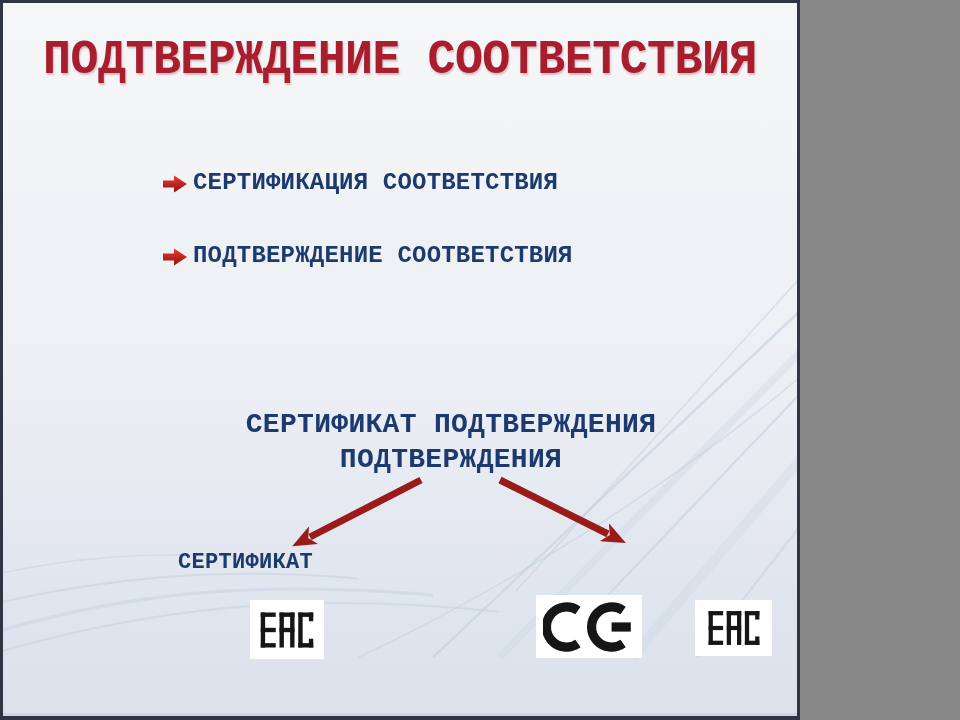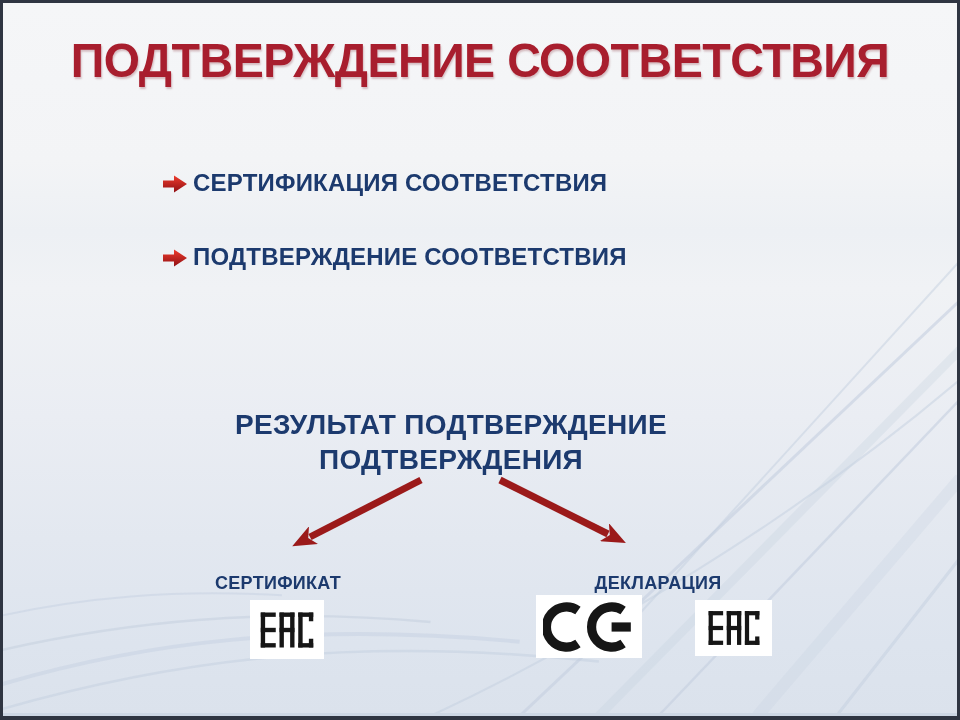--- a/index.html
+++ b/index.html
@@ -1,26 +1,26 @@
 <!DOCTYPE html>
 <html><head>
 <meta charset="utf-8">
 <style>
   html,body{margin:0;padding:0;background:#888;}
   .slide{
     position:relative;
-    width:960px;height:720px;
+    width:800px;height:720px;
     box-sizing:border-box;
     border:3px solid #2f3542;
     border-bottom-width:4px;
     background:linear-gradient(180deg,
       #f5f6f8 0%, #f3f4f6 22%, #edf0f4 32%, #f0f2f5 40%,
       #eaedf3 58%, #e3e8f0 75%, #dde4ee 90%, #dbe2ec 100%);
     overflow:hidden;
-    font-family:Liberation Sans, sans-serif;
+    font-family:Liberation Mono, monospace;
   }
   .slide::after{ 
     content:"";position:absolute;left:0;right:0;bottom:0;height:3px;
     background:#cdd7e4;
   }
   svg.bg{position:absolute;inset:0;width:100%;height:100%;}
   .title{
     position:absolute;top:30px;left:0;width:100%;
     margin:0;text-align:center;
     font-size:48px;font-weight:bold;letter-spacing:-0.5px;
@@ -38,22 +38,22 @@
     font-size:24px;font-weight:bold;color:#1c3a6e;letter-spacing:0.2px;
     white-space:nowrap;
   }
   .result-heading{
     position:absolute;left:168px;top:404px;width:560px;
     text-align:center;color:#1c3a6e;font-weight:bold;
     font-size:28px;line-height:35px;letter-spacing:0.3px;
   }
   svg.branch-arrows{position:absolute;left:255px;top:465px;}
   .outcome-label{
-    position:absolute;top:570px;width:200px;text-align:center;
-    font-size:18px;font-weight:bold;color:#1c3a6e;letter-spacing:0.3px;
+    position:absolute;top:547px;width:200px;text-align:left;
+    font-size:22px;font-weight:bold;color:#1c3a6e;letter-spacing:0.3px;
     white-space:nowrap;
   }
   .outcome-label.cert{left:175px;}
   .outcome-label.decl{left:555px;}
   .mark{
     position:absolute;background:#ffffff;
     display:flex;align-items:center;justify-content:center;
   }
   .mark.eac1{left:247px;top:597px;width:74px;height:59px;}
   .mark.ce  {left:533px;top:592px;width:106px;height:63px;}
@@ -98,36 +98,35 @@
     </div>
     <div class="bullet">
       <svg class="arrow-icon" width="24" height="18" viewBox="0 0 24 18">
         <path d="M0 5.5 H11 V0.5 L24 9 L11 17.5 V12.5 H0 Z" fill="url(#bArrow1)"></path>
       </svg>
       <span class="bullet-label">ПОДТВЕРЖДЕНИЕ СООТВЕТСТВИЯ</span>
     </div>
   </div>
 
   <div class="result-heading">
-    <div>РЕЗУЛЬТАТ ПОДТВЕРЖДЕНИЕ</div>
+    <div>СЕРТИФИКАТ ПОДТВЕРЖДЕНИЯ</div>
     <div>ПОДТВЕРЖДЕНИЯ</div>
   </div>
 
   <svg class="branch-arrows" width="420" height="95" viewBox="0 0 420 95">
     <defs>
       <marker id="head" markerUnits="userSpaceOnUse" markerWidth="24" markerHeight="20" refX="4" refY="10" orient="auto">
         <path d="M0 0 L24 10 L0 20 L6 10 Z" fill="#9b1a1a"></path>
       </marker>
     </defs>
     <path d="M163 12 L52 69" stroke="#9b1a1a" stroke-width="7" fill="none" marker-end="url(#head)"></path>
     <path d="M242 12 L350 66" stroke="#9b1a1a" stroke-width="7" fill="none" marker-end="url(#head)"></path>
   </svg>
 
   <div class="outcome-label cert">СЕРТИФИКАТ</div>
-  <div class="outcome-label decl">ДЕКЛАРАЦИЯ</div>
 
   <div class="mark eac1" aria-label="EAC">
     <svg width="60" height="44" viewBox="0 0 96 64">
       <g fill="#161616">
         <rect x="6" y="4" width="7" height="56"></rect>
         <rect x="6" y="4" width="24" height="7"></rect>
         <rect x="6" y="28.5" width="24" height="7"></rect>
         <rect x="6" y="53" width="24" height="7"></rect>
         <rect x="36" y="4" width="7" height="56"></rect>
         <rect x="53" y="4" width="7" height="56"></rect>

